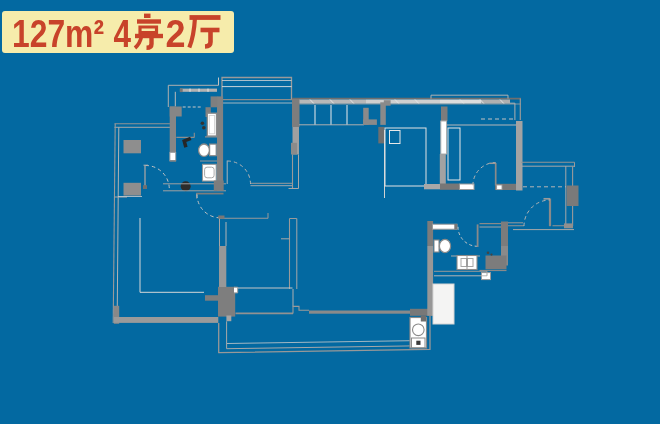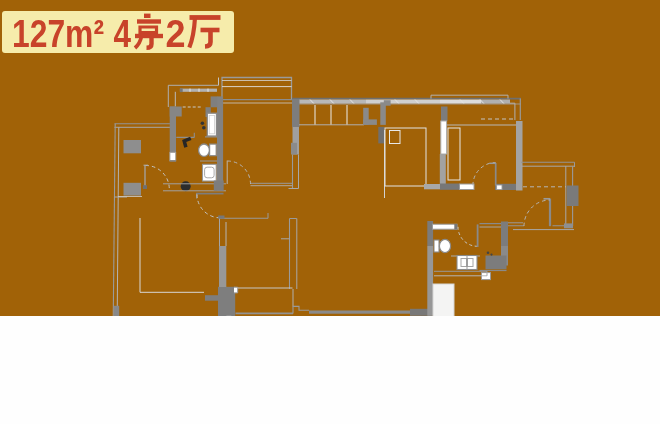--- a/index.html
+++ b/index.html
@@ -1,16 +1,16 @@
 <!DOCTYPE html>
 <html><head>
 <meta charset="utf-8">
 <style>
 html,body{margin:0;padding:0;background:#fefefe;}
-#wrap{position:relative;width:660px;height:316px;background:#a16207;overflow:hidden;}
+#wrap{position:relative;width:660px;height:424px;background:#0369a1;overflow:hidden;}
 .hl{position:absolute;left:2px;top:11px;width:232px;height:42px;background:#f6ecab;border-radius:3px;}
 </style>
 </head>
 <body>
 <div id="wrap">
 <div class="hl"></div>
 <svg width="660" height="424" viewBox="0 0 660 424" style="position:absolute;left:0;top:0;filter:blur(0.3px)" fill="none">
 
 <g font-family="Liberation Sans, sans-serif" font-weight="bold" fill="#c8432a">
 <text x="12" y="47" font-size="38" textLength="92" lengthAdjust="spacingAndGlyphs">127m²</text>

